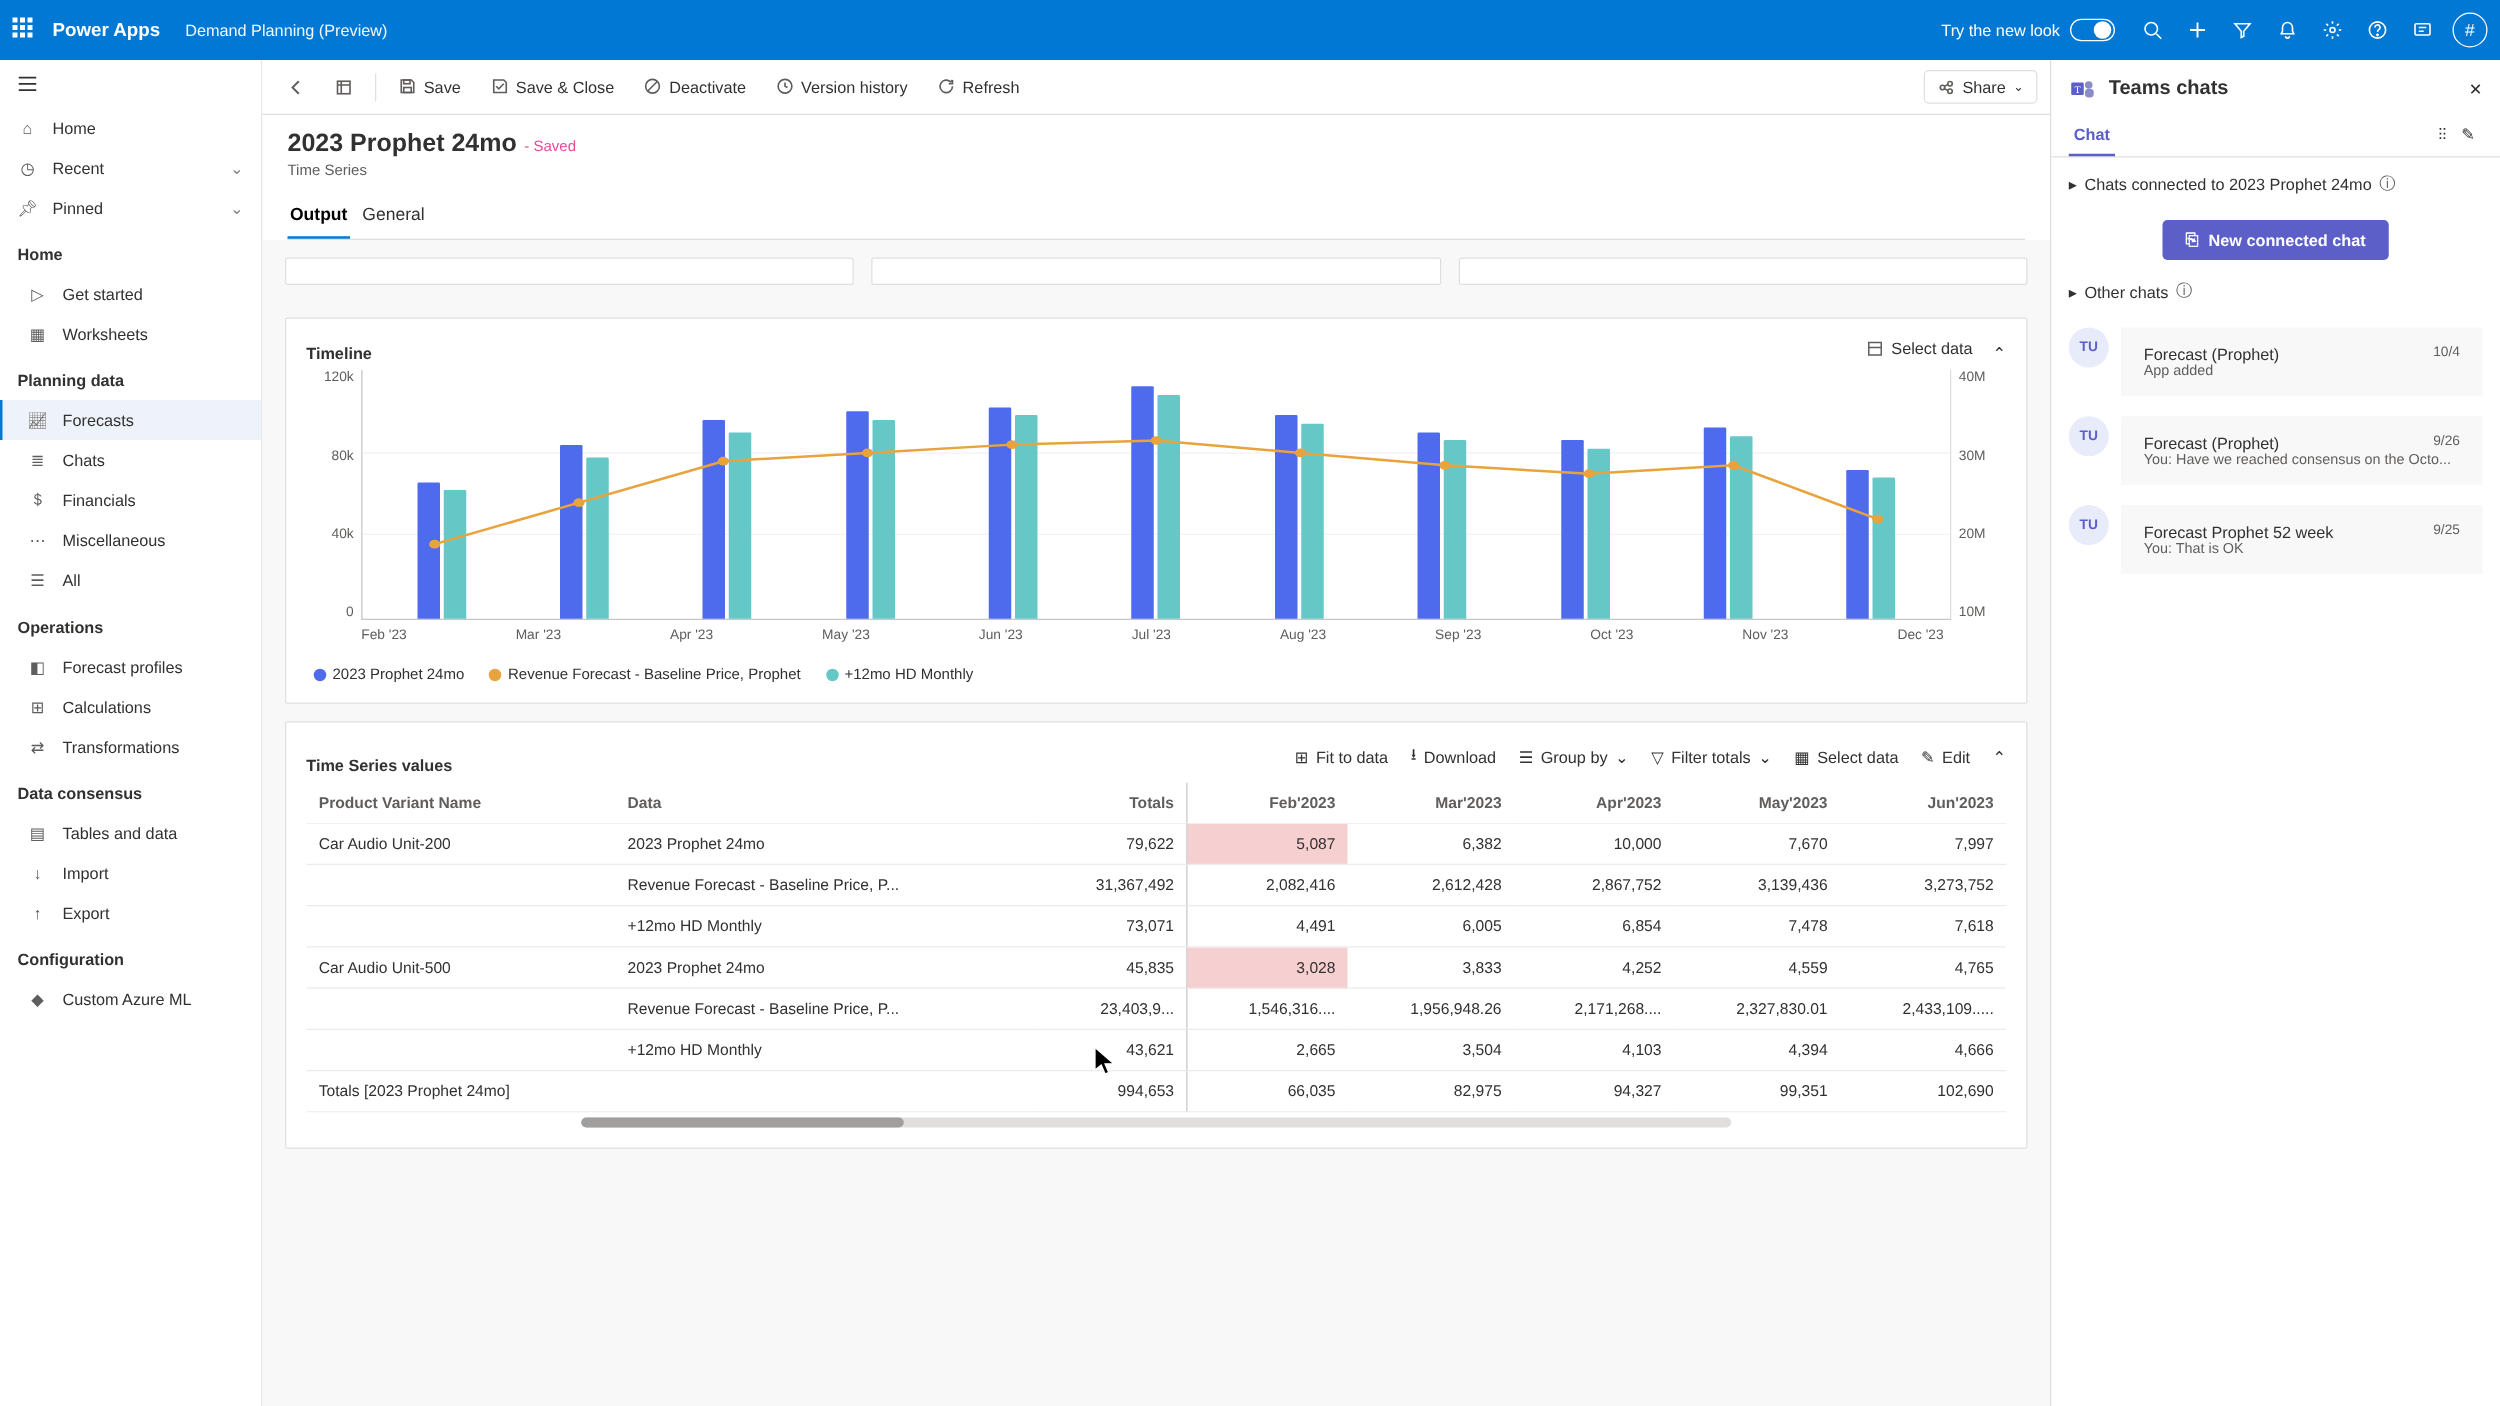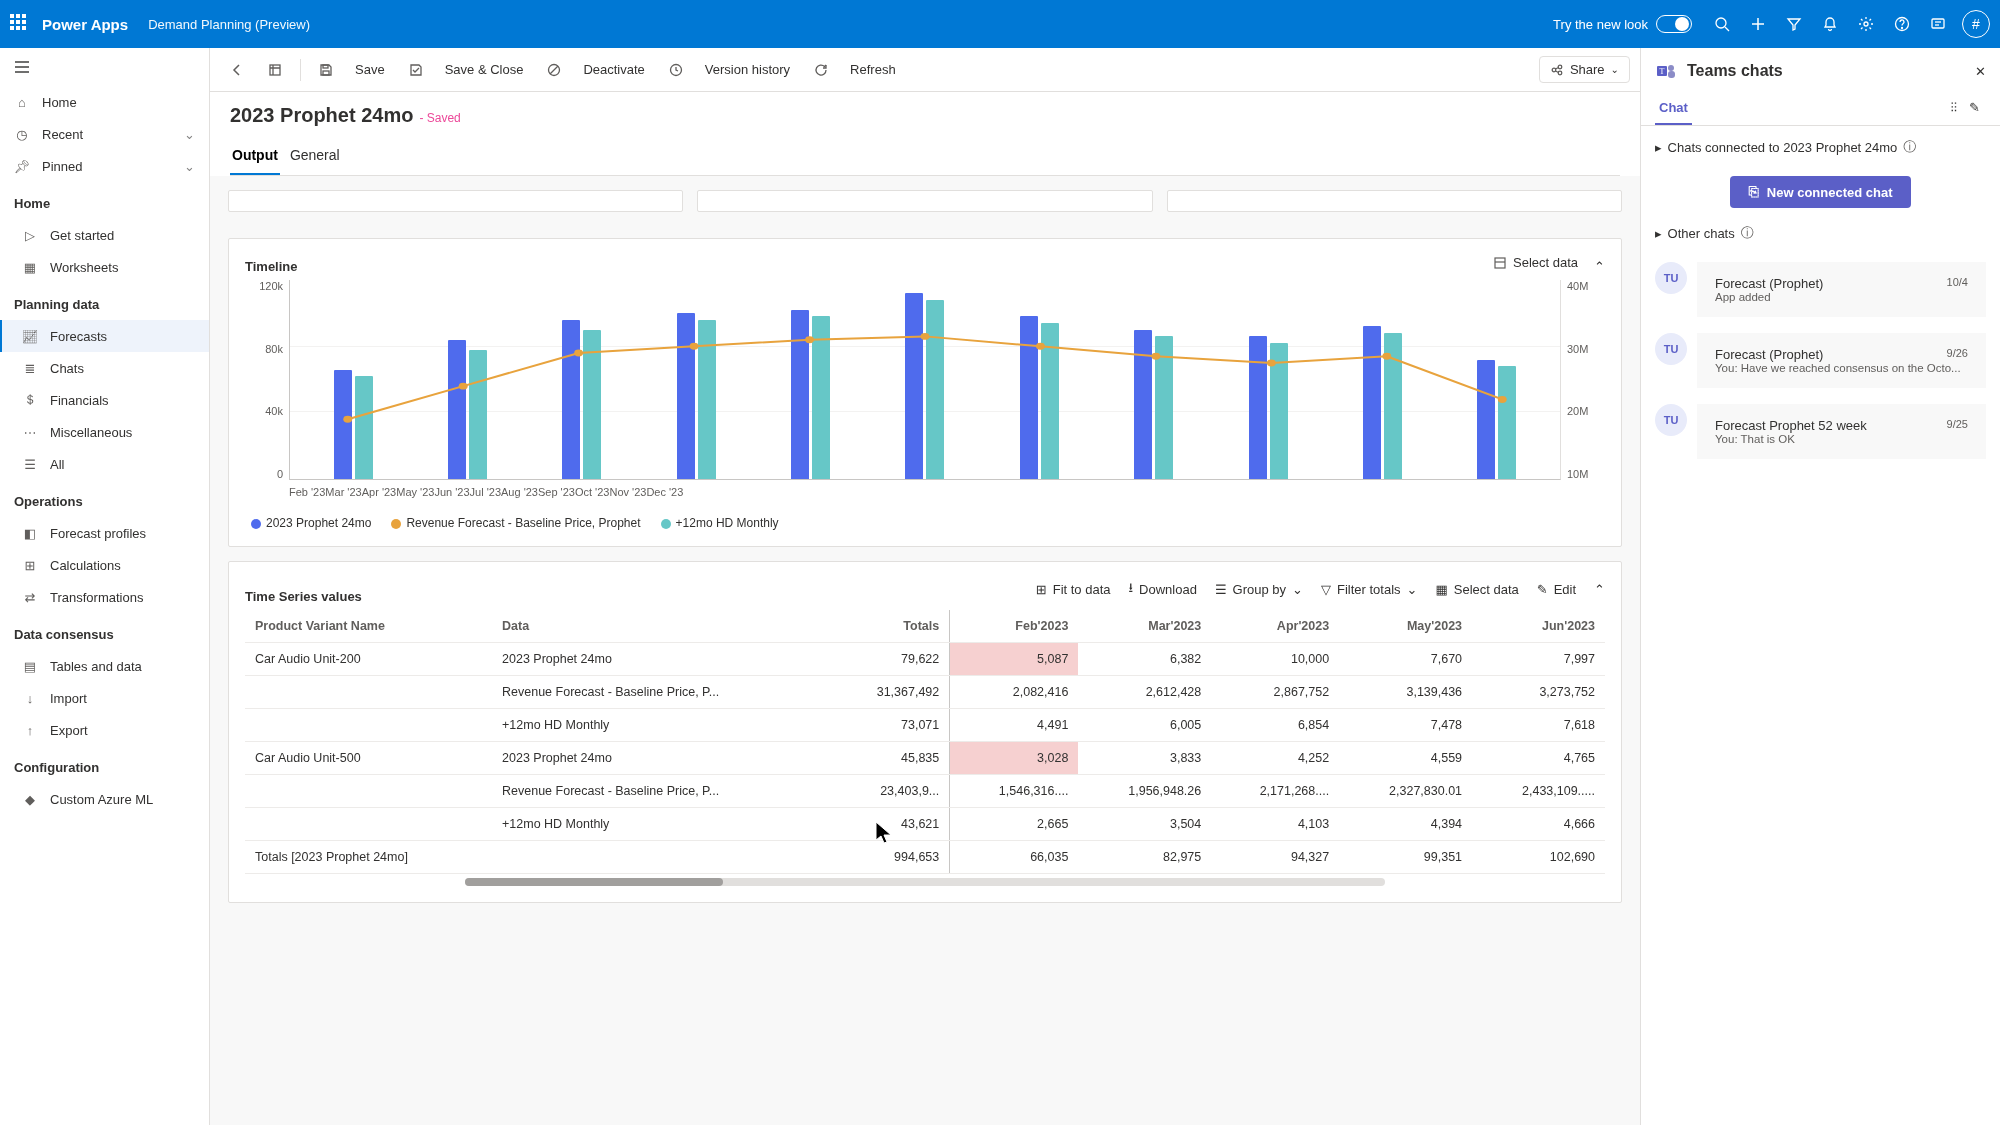--- a/index.html
+++ b/index.html
@@ -27,21 +27,21 @@
 .leftnav .item.root { padding-left:14px; }
 .leftnav .item.active { background:#eef3fb; border-left: 2px solid #0078d4; padding-left:20px; }
 .leftnav .chev { margin-left:auto; opacity:.6; }
 .leftnav .ic { width:16px; height:16px; display:flex; align-items:center; justify-content:center; color:#605e5c; }
 
 .main { flex:1; display:flex; min-width:0; }
 .content { flex:1; display:flex; flex-direction:column; min-width:0; background:#fff; }
 
 
 .cmdbar { height: 44px; border-bottom:1px solid #e1dfdd; display:flex; align-items:center; padding: 0 10px; gap:4px; background:#fff;}
-.cmdbtn { display:flex; align-items:flex-end; gap:22px; padding: 6px 10px; cursor:pointer; font-size:13px; border-radius:2px;}
+.cmdbtn { display:flex; align-items:flex-start; gap:6px; padding: 6px 10px; cursor:pointer; font-size:13px; border-radius:2px;}
 .cmdbar .sep { flex:1; }
 .sharebtn { border:1px solid #e1dfdd; border-radius:4px; padding:5px 10px; display:flex; align-items:center; gap:6px;}
 
 
 .recheader{ padding: 12px 20px 0; }
 .rectitle { font-size: 20px; font-weight:600; display:inline; }
 .recstate { font-size: 12px; color:#ec4899; margin-left:6px; }
 .rectype  { font-size: 12px; color:#605e5c; margin-top:2px; }
 .tabs { display:flex; gap:8px; margin-top: 12px; border-bottom:1px solid #e1dfdd; }
 .tab { padding: 8px 2px 10px; cursor:pointer; font-size:14px; color:#323130; }
@@ -60,21 +60,21 @@
 .chart-wrap { display:flex; }
 .axis-left { display:flex; flex-direction:column; justify-content:space-between; height:200px; font-size:11px; color:#605e5c; padding-right:6px; text-align:right; width:44px;}
 .axis-right{ display:flex; flex-direction:column; justify-content:space-between; height:200px; font-size:11px; color:#605e5c; padding-left:6px; width:44px;}
 .chart-area{ flex:1; position:relative; height:200px; border-left:1px solid #c8c6c4; border-bottom:1px solid #c8c6c4; border-right:1px solid #e1dfdd;}
 .chart-grid{ position:absolute; left:0; right:0; border-top:1px solid #f3f2f1;}
 .bars-row { display:flex; justify-content:space-around; align-items:flex-end; height:100%; padding: 0 6px; position:relative; z-index:2;}
 .month { display:flex; align-items:flex-end; gap:3px; height:100%; }
 .bar { width:18px; border-radius:1px 1px 0 0; }
 .bar.b1 { background:#4f6bed; }
 .bar.b2 { background:#66c7c7; }
-.xlabels { display:flex; justify-content:flex-start; font-size:11px; color:#605e5c; padding: 6px 50px 0 44px;}
+.xlabels { display:flex; justify-content:space-between; font-size:11px; color:#605e5c; padding: 6px 50px 0 44px;}
 .line-svg { position:absolute; left:0; top:0; width:100%; height:100%; z-index:3; pointer-events:none;}
 .legend { display:flex; gap:20px; margin-top:18px; font-size:12px; align-items:center; padding-left:6px;}
 .legend .dot{ width:10px; height:10px; border-radius:50%; display:inline-block; margin-right:5px; vertical-align:middle;}
 .legend .dot.d1{ background:#4f6bed;} .legend .dot.d2{ background:#e8a33d;} .legend .dot.d3{ background:#66c7c7;}
 
 
 .table-toolbar { display:flex; align-items:center; gap:2px; }
 .tbl-wrap { position:relative; overflow:auto; }
 table.grid { border-collapse:collapse; width:100%; font-size:12.5px;}
 table.grid th, table.grid td { border-bottom:1px solid #edebe9; padding:9px 10px; text-align:left; white-space:nowrap;}
@@ -332,20 +332,21 @@
               <line x1="5.5" y1="6" x2="8.5" y2="4.5"></line>
               <line x1="5.5" y1="8" x2="8.5" y2="9.5"></line>
             </svg>
             <span>Share</span>
             <span style="font-size:10px;">⌄</span>
           </div>
       </div>
 
       <div class="recheader">
         <div><span class="rectitle">2023 Prophet 24mo</span><span class="recstate">- Saved</span></div>
+        <div class="rectype">Time Series</div>
         <div class="tabs">
           <div class="tab active">Output</div>
           <div class="tab">General</div>
         </div>
       </div>
 
       <div class="body">
 
         <div style="display:flex; gap:14px; margin-bottom:12px;">
           <div class="card" style="flex:1;height:22px;padding:4px 16px;"></div>

